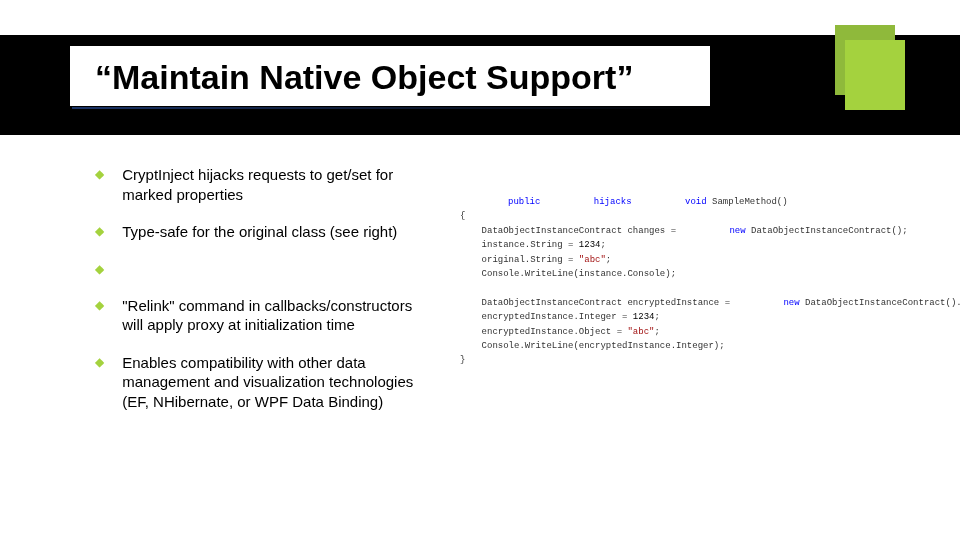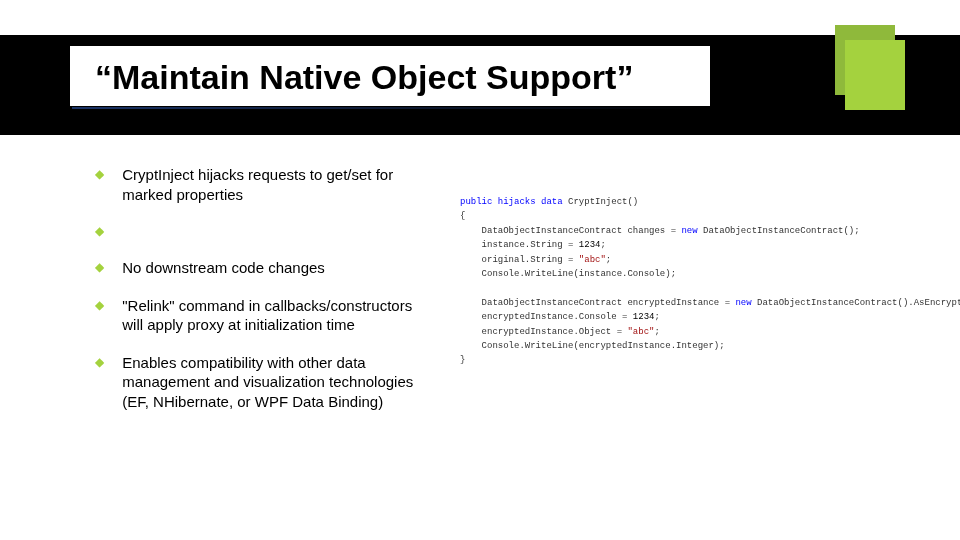--- a/index.html
+++ b/index.html
@@ -103,21 +103,21 @@
     padding-top: 30px;
     padding-left: 10px;
   }
   .code-block {
     font-family: "Consolas", "Courier New", monospace;
     font-size: 9px;
     line-height: 1.6;
     white-space: pre;
     color: #333;
   }
-  .kw { color: #0000ff; }
+  .kw { color: #0000ff; margin-left: 48px; }
   .str { color: #a31515; }
   .num { color: #000; }
 </style>
 </head>
 <body>
 
 <div class="slide">
   <div class="header-band"></div>
   <div class="accent-back"></div>
   <div class="accent-front"></div>
@@ -126,43 +126,43 @@
   <div class="underline"></div>
 
   <div class="body-area">
     <div class="bullets">
       <div class="bullet-item">
         <span class="bullet-icon">◆</span>
         <span class="bullet-text">CryptInject hijacks requests to get/set for marked properties</span>
       </div>
       <div class="bullet-item">
         <span class="bullet-icon">◆</span>
+        <span class="bullet-text">Type-safe for the original class (see right)</span>
       </div>
       <div class="bullet-item">
         <span class="bullet-icon">◆</span>
-        <span class="bullet-text">No downstream code changes</span>
       </div>
       <div class="bullet-item">
         <span class="bullet-icon">◆</span>
         <span class="bullet-text">"Relink" command in callbacks/constructors will apply proxy at initialization time</span>
       </div>
       <div class="bullet-item">
         <span class="bullet-icon">◆</span>
         <span class="bullet-text">Enables compatibility with other data management and visualization technologies (EF, NHibernate, or WPF Data Binding)</span>
       </div>
     </div>
 
     <div class="code-pane">
-      <div class="code-block"><span class="kw">public</span> <span class="kw">hijacks</span> <span class="kw">data</span><span> CryptInject()</span>
+      <div class="code-block"><span class="kw">public</span> <span class="kw">hijacks</span> <span class="kw">void</span><span> SampleMethod()</span>
 <span>{</span>
 <span>    DataObjectInstanceContract changes = </span><span class="kw">new</span><span> DataObjectInstanceContract();</span>
 <span>    instance.String = </span><span class="num">1234</span><span>;</span>
 <span>    original.String = </span><span class="str">"abc"</span><span>;</span>
 <span>    Console.WriteLine(instance.Console);</span>
 
 <span>    DataObjectInstanceContract encryptedInstance = </span><span class="kw">new</span><span> DataObjectInstanceContract().AsEncrypted();</span>
-<span>    encryptedInstance.Console = </span><span class="num">1234</span><span>;</span>
+<span>    encryptedInstance.Integer = </span><span class="num">1234</span><span>;</span>
 <span>    encryptedInstance.Object = </span><span class="str">"abc"</span><span>;</span>
 <span>    Console.WriteLine(encryptedInstance.Integer);</span>
 <span>}</span></div>
     </div>
   </div>
 </div>
 
 </body></html>

